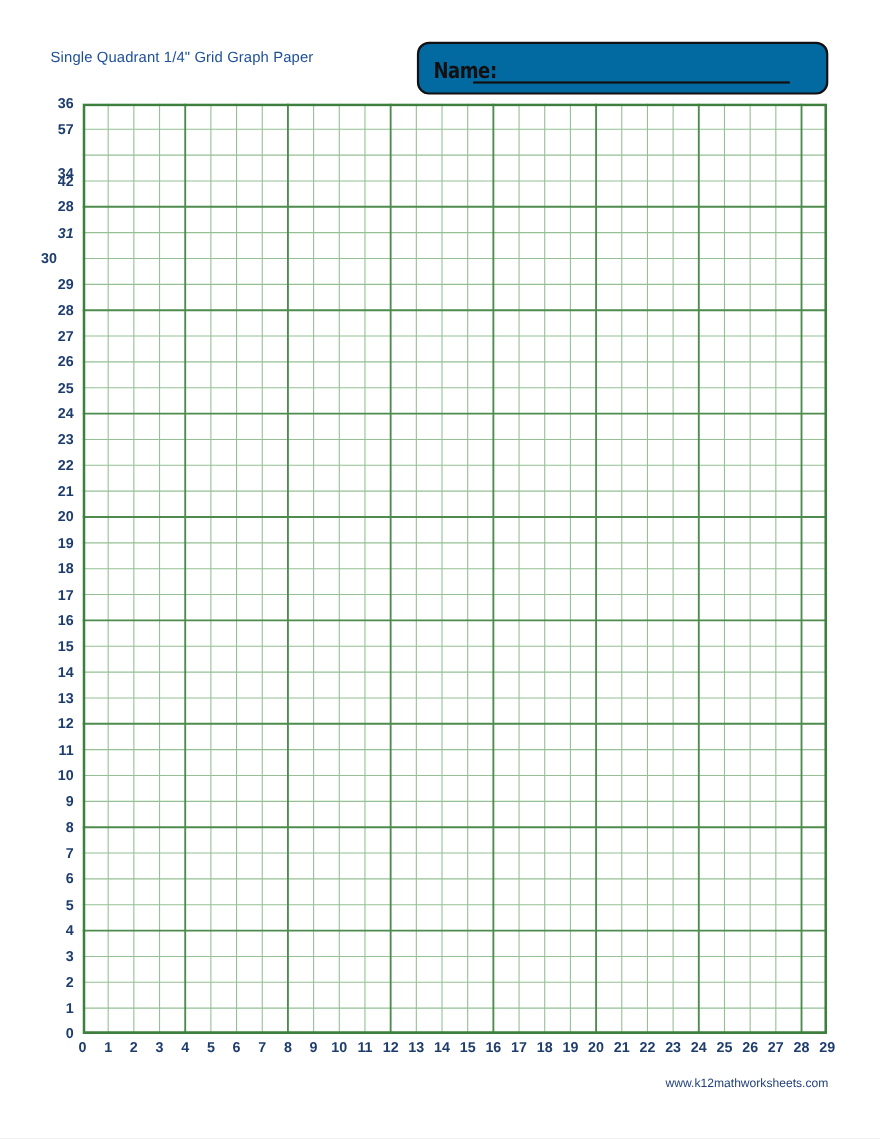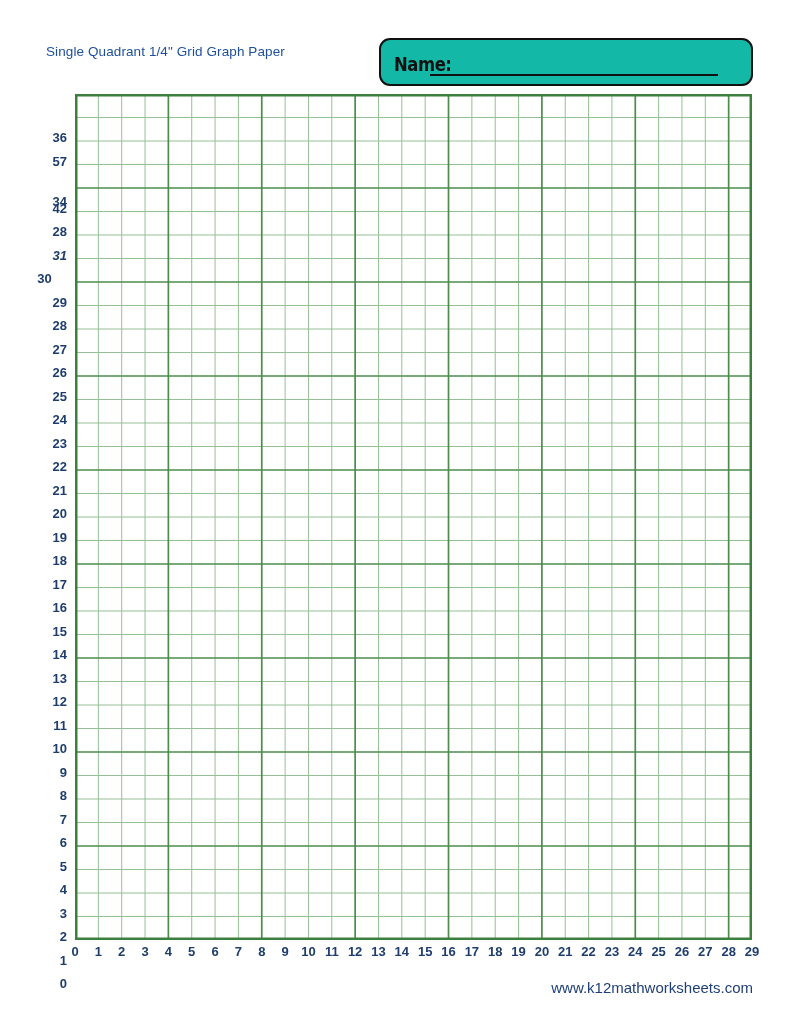--- a/index.html
+++ b/index.html
@@ -13,52 +13,52 @@
     margin:0 auto;
   }
   .doc-title {
     position:absolute; left:46px; top:44px;
     font-size:13.5px; font-weight:400; color:#1d4f9a;
     letter-spacing:0.1px;
   }
   .name-box {
     position:absolute; left:379px; top:38px; width:374px; height:48px;
     border:2px solid #111; border-radius:11px;
-    background:#14b8a6;
+    background:#0369a1;
   }
   .name-label {
     position:absolute; left:13px; top:12px;
     font-family:"DejaVu Sans", sans-serif;
     font-size:20px; font-weight:700; color:#111;
     transform:scaleX(0.82); transform-origin:left center;
     letter-spacing:-0.5px;
   }
   .name-line {
     position:absolute; left:49px; right:33px; bottom:8px;
     border-bottom:2px solid #111;
   }
   .grid-wrap { position:absolute; left:75px; top:94px; width:677px; height:846px; }
   .grid-wrap svg { display:block; }
-  .y-axis { position:absolute; left:22px; top:94px; width:45px; height:846px;margin-top:44px; }
+  .y-axis { position:absolute; left:22px; top:94px; width:45px; height:846px; }
   .y-axis span {
     position:absolute; right:0; width:100%; height:16px; line-height:16px;
     text-align:right; font-size:13px; font-weight:700; color:#1e3d6d;
   }
   .x-axis { position:absolute; left:75px; top:944px; width:677px; height:18px; }
   .x-axis span {
     position:absolute; width:30px; height:16px; line-height:16px;
     text-align:center; font-size:13px; font-weight:700; color:#1e3d6d;
   }
   .footer-left {
     position:absolute; left:46px; top:979px;
     font-size:9.5px; color:#000;
   }
   .footer-right {
     position:absolute; right:47px; top:979px;
-    font-size:15px; color:#1f3f77;
+    font-size:11px; color:#1f3f77;
   }
 </style>
 </head>
 <body>
 
 <div class="page">
 
   <div class="doc-title">Single Quadrant 1/4" Grid Graph Paper</div>
 
   <div class="name-box">

